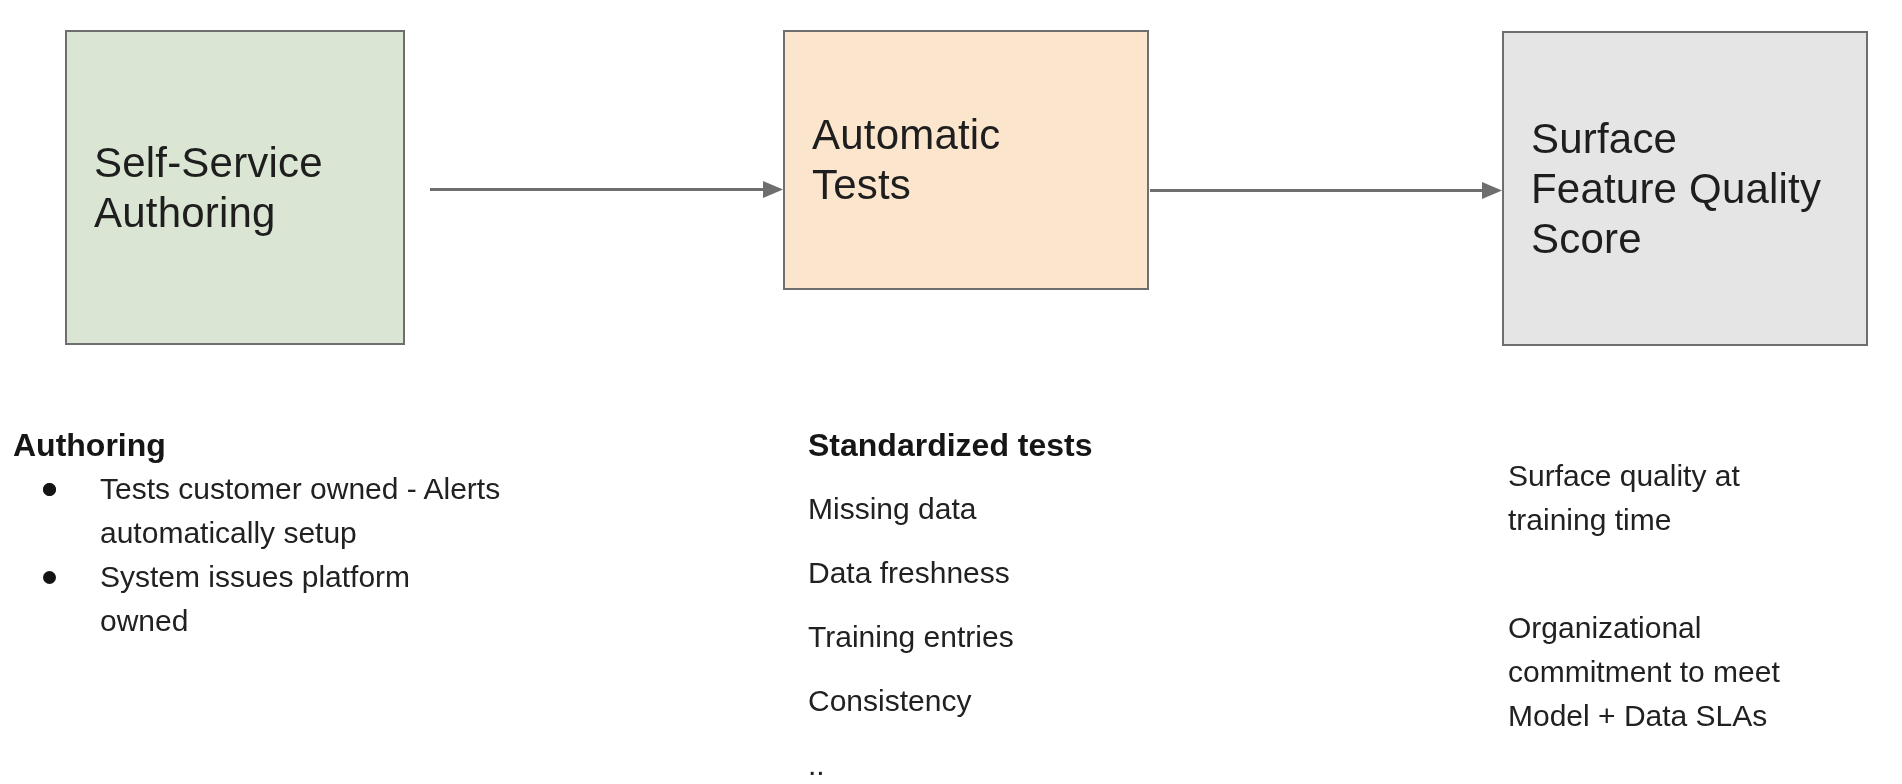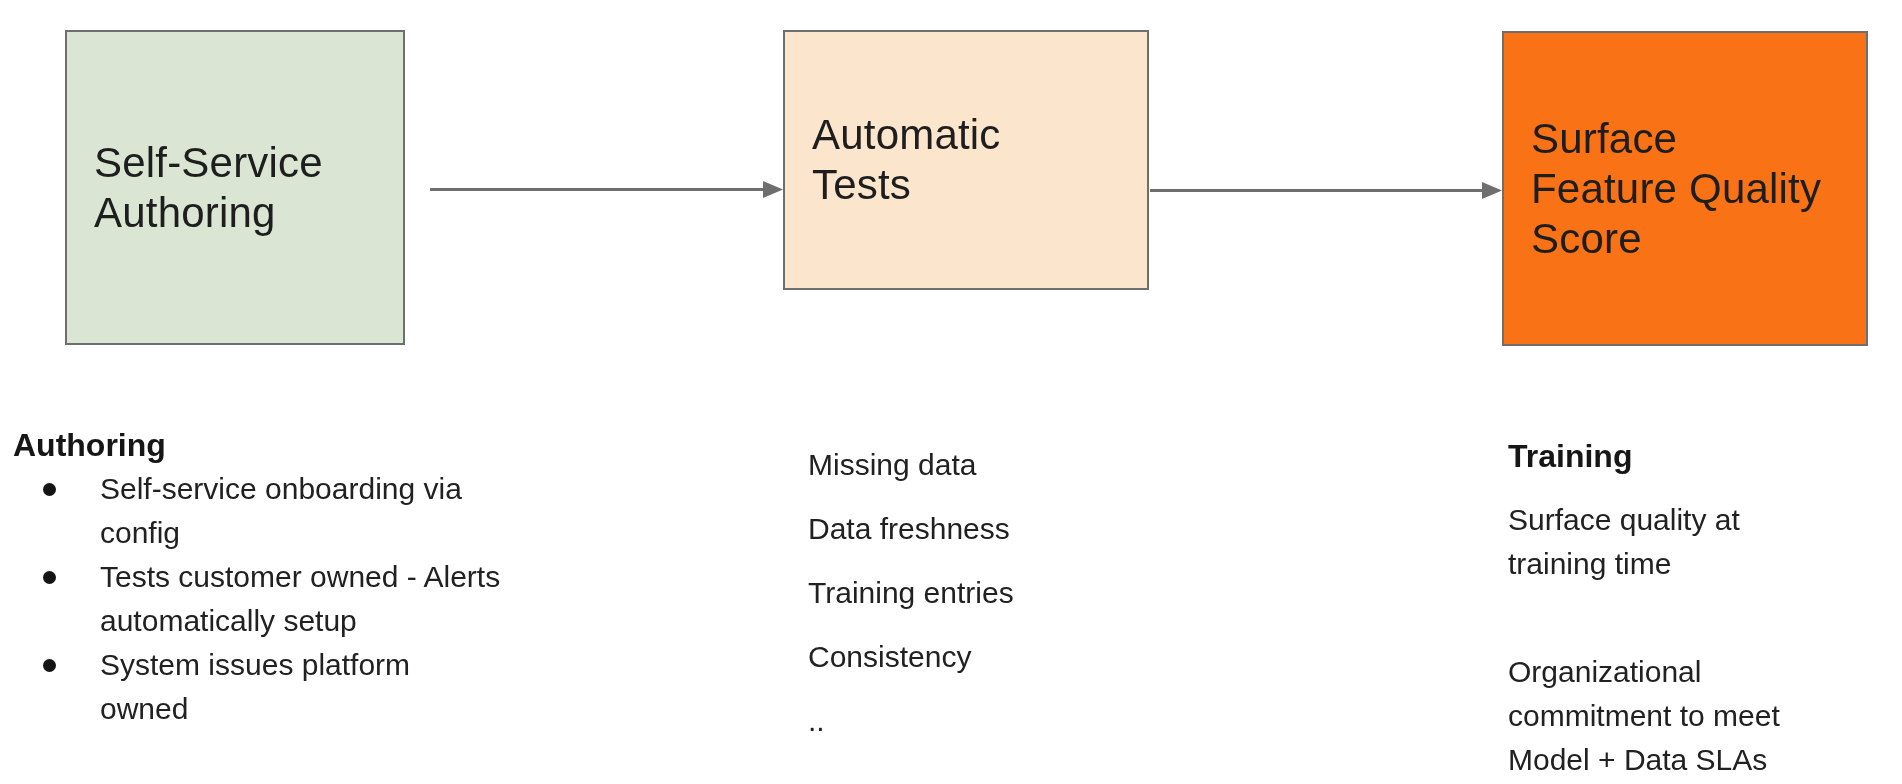--- a/index.html
+++ b/index.html
@@ -83,57 +83,55 @@
   <div class="box box2" style="background-color: rgb(252, 229, 205);">
     <span class="box-label">Automatic
 Tests</span>
   </div>
 
   <svg class="arrow arrow2" width="354" height="40" viewBox="0 0 354 40">
     <line x1="0" y1="19.5" x2="332" y2="19.5" stroke-width="3" style="stroke: rgb(110, 110, 110);"></line>
     <polygon points="332,11 352,19.5 332,28" style="fill: rgb(110, 110, 110);"></polygon>
   </svg>
 
-  <div class="box box3" style="background-color: #f97316;">
+  <div class="box box3" style="background-color: #e5e5e5;">
     <span class="box-label">Surface
 Feature Quality
 Score</span>
   </div>
 
   <div class="section sec-left">
     <div class="sec-heading">Authoring</div>
     <ul class="bullet-list">
       <li>
         <span class="dot"></span>
-        <span class="li-text">Self-service onboarding via
-config</span>
       </li>
       <li>
         <span class="dot"></span>
         <span class="li-text">Tests customer owned - Alerts
 automatically setup</span>
       </li>
       <li>
         <span class="dot"></span>
         <span class="li-text">System issues platform
 owned</span>
       </li>
     </ul>
   </div>
 
   <div class="section sec-mid">
+    <div class="sec-heading">Standardized tests</div>
     <div class="sec-line">Missing data</div>
     <div class="sec-line">Data freshness</div>
     <div class="sec-line">Training entries</div>
     <div class="sec-line">Consistency</div>
     <div class="sec-line">..</div>
   </div>
 
   <div class="section sec-right">
-    <div class="sec-heading">Training</div>
     <div class="sec-line">Surface quality at
 training time</div>
     <div class="spacer"></div>
     <div class="sec-line">Organizational
 commitment to meet
 Model + Data SLAs</div>
   </div>
 
 </div>
 

